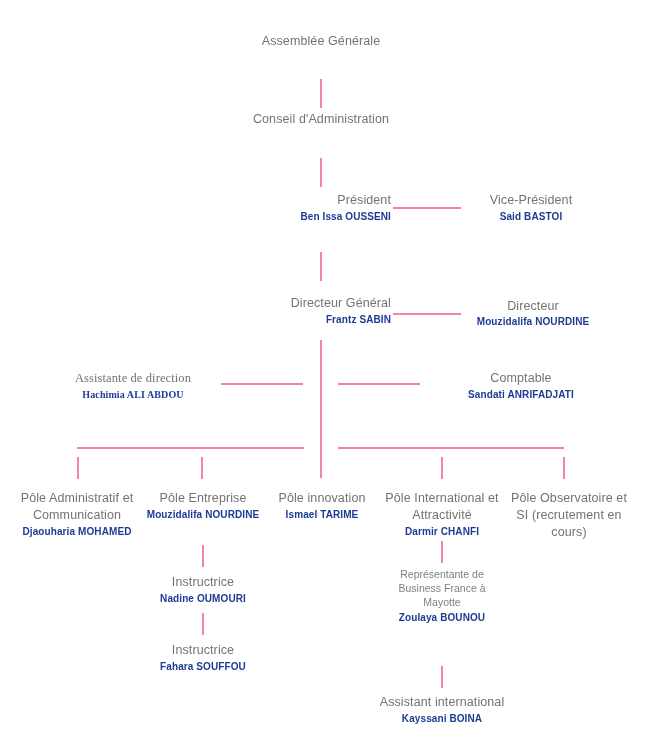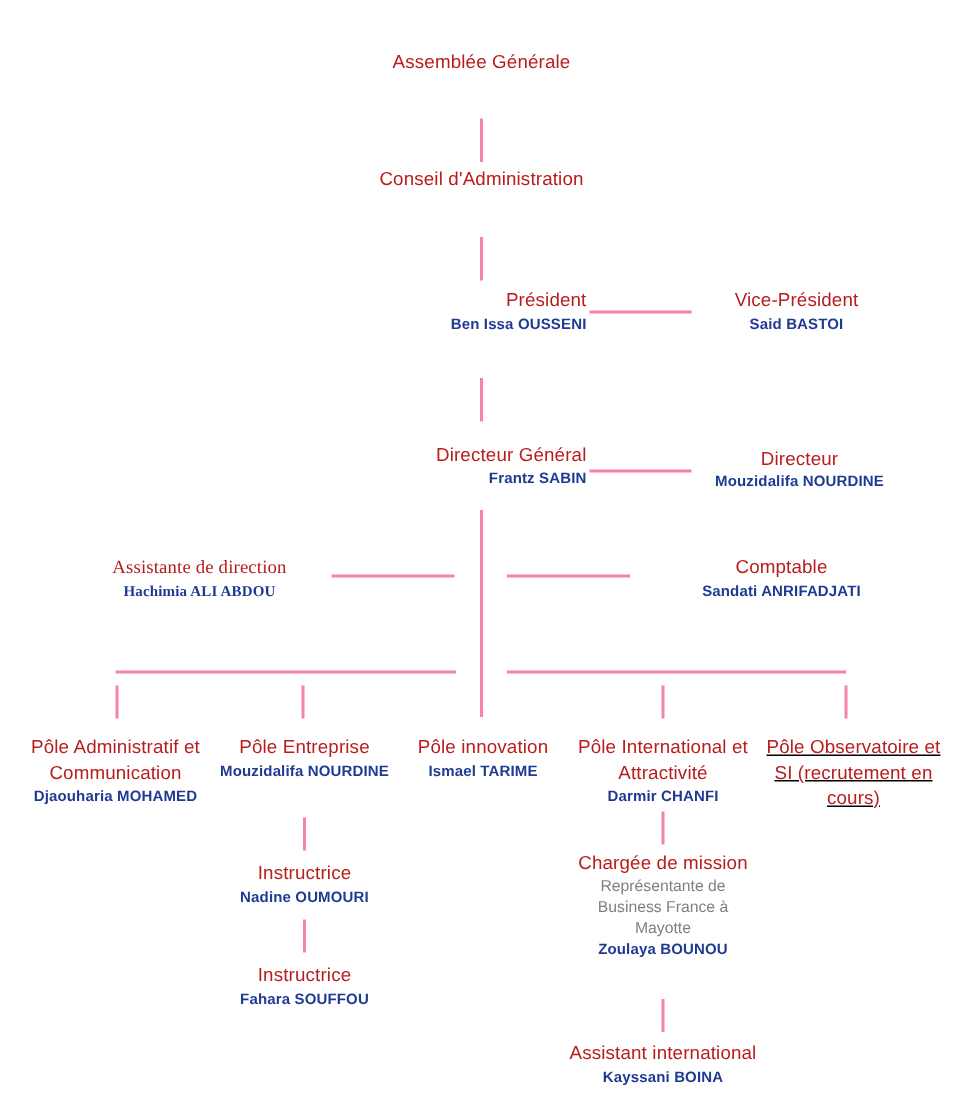--- a/index.html
+++ b/index.html
@@ -28,21 +28,21 @@
   .line.v { width: 2px; }
   .line.h { height: 2px; }
 
   
   .node {
     position: absolute;
     text-align: center;
     line-height: 1.35;
   }
   .role {
-    color: #b91c1c;
+    color: #737373;
     font-size: 12.5px;
     font-weight: 400;
     letter-spacing: 0.1px;
   }
   .person {
     color: #1f3a93;
     font-size: 10px;
     font-weight: 700;
     letter-spacing: 0.1px;
     margin-top: 1px;
@@ -110,36 +110,35 @@
   <div class="node" style="left:264px; top:490px; width:116px;">
     <div class="role">Pôle innovation</div>
     <div class="person">Ismael TARIME</div>
   </div>
 
   <div class="node" style="left:381px; top:490px; width:122px;">
     <div class="role">Pôle International et Attractivité</div>
     <div class="person">Darmir CHANFI</div>
   </div>
 
-  <div class="node" style="left:507px; top:490px; width:124px;text-decoration:underline;">
+  <div class="node" style="left:507px; top:490px; width:124px;">
     <div class="role">Pôle Observatoire et SI (recrutement en cours)</div>
   </div>
 
   <div class="node" style="left:143px; top:574px; width:120px;">
     <div class="role">Instructrice</div>
     <div class="person">Nadine OUMOURI</div>
   </div>
 
   <div class="node" style="left:143px; top:642px; width:120px;">
     <div class="role">Instructrice</div>
     <div class="person">Fahara SOUFFOU</div>
   </div>
 
   <div class="node" style="left:381px; top:567px; width:122px;">
-    <div class="role">Chargée de mission</div>
     <div class="subnote" style="margin-top:1px;">Représentante de Business France à Mayotte</div>
     <div class="person">Zoulaya BOUNOU</div>
   </div>
 
   <div class="node" style="left:372px; top:694px; width:140px;">
     <div class="role">Assistant international</div>
     <div class="person">Kayssani BOINA</div>
   </div>
 
   <div class="line v" style="left:320px; top:79px; height:29px;"></div>

